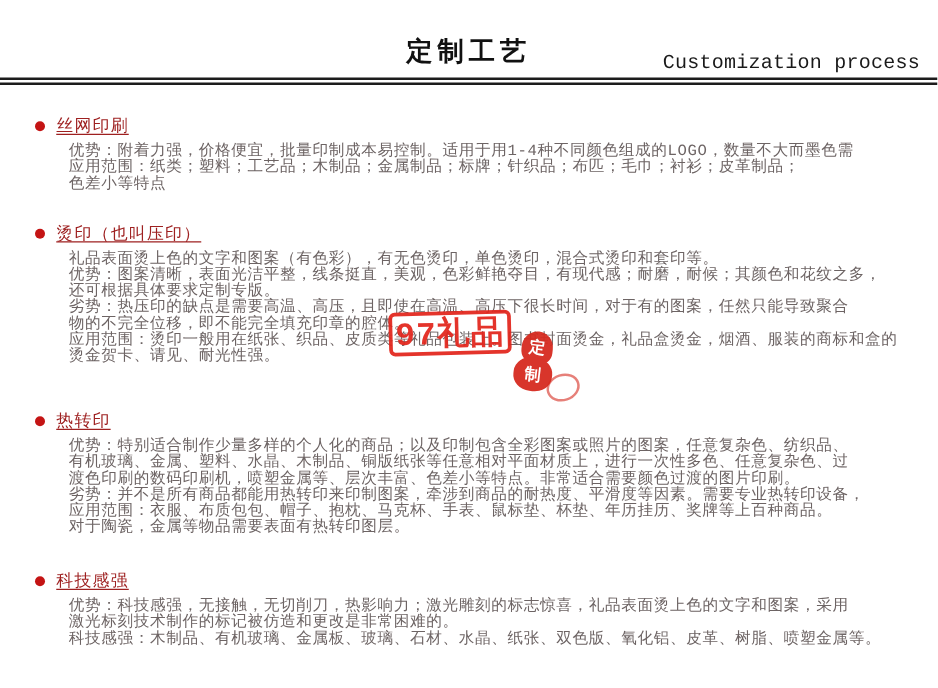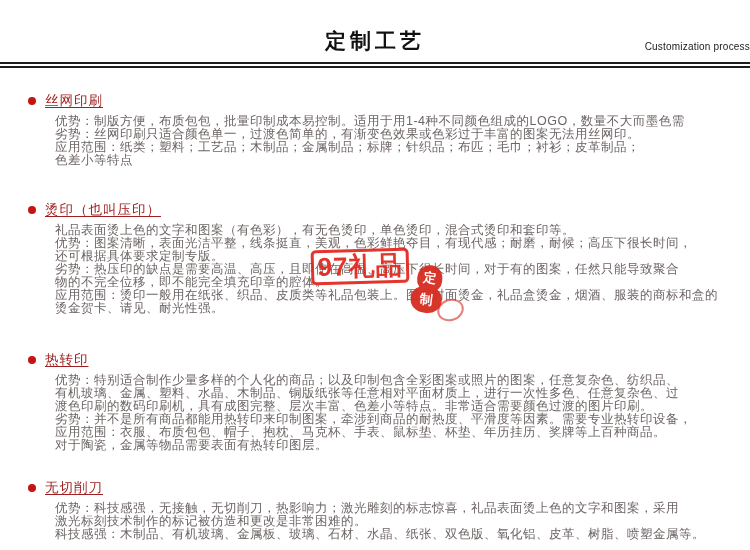--- a/index.html
+++ b/index.html
@@ -2,52 +2,52 @@
 <html><head>
 <meta charset="utf-8">
 <style>
   html,body{margin:0;padding:0;}
   body{
     width:750px;height:550px;
     background:#ffffff;
     font-family:"Liberation Sans","DejaVu Sans",sans-serif;
     position:relative;overflow:hidden;
   }
-  .page{position:relative;width:750px;height:550px;overflow:hidden;}
+  .page{position:relative;width:750px;height:550px;overflow:hidden;font-family:Liberation Mono, monospace;}
 
   
   .header{position:relative;padding-top:27px;}
   .title{
     text-align:center;font-size:21px;font-weight:bold;
     letter-spacing:4px;color:#111;
   }
   .subtitle{
-    position:absolute;right:0;top:41px;
-    font-size:10px;color:#1a1a1a;letter-spacing:0.2px;
+    position:absolute;right:14px;top:41px;
+    font-size:16px;color:#1a1a1a;letter-spacing:0.2px;
   }
   .rule{
     margin-top:7px;height:2px;
     border-top:2px solid #1c1c1c;
     border-bottom:2px solid #1c1c1c;
   }
 
   
   .content{padding:25px 6px 0 28px;}
   .section-header{display:flex;align-items:center;gap:9px;margin-bottom:6px;height:16px;}
   .bullet{width:8px;height:8px;border-radius:50%;background:#c41414;flex:0 0 auto;}
   .section-title{
     font-size:13.5px;color:#9e2020;letter-spacing:1px;
     text-decoration:underline;text-underline-offset:2px;
   }
   .section-body{margin-left:27px;}
   .body-line{
     font-size:12.5px;line-height:13px;color:#6d6464;
     letter-spacing:0.5px;white-space:nowrap;
   }
-  .section:nth-of-type(1){margin-bottom:35px;}
+  .section:nth-of-type(1){margin-bottom:25px;}
   .section:nth-of-type(2){margin-bottom:37px;}
   .section:nth-of-type(3){margin-bottom:28px;}
 
   
   .wm-box{
     position:absolute;left:311px;top:249px;width:92px;height:29px;
     border:3px solid #e2251c;border-radius:5px;
     display:flex;align-items:center;justify-content:center;
     transform:rotate(-1.5deg);opacity:0.93;background:transparent;
   }
@@ -87,59 +87,58 @@
     <div class="rule"></div>
   </div>
 
   <div class="content" id="sections">
       <div class="section">
         <div class="section-header">
           <span class="bullet"></span>
           <span class="section-title">丝网印刷</span>
         </div>
         <div class="section-body">
-          <div class="body-line">优势：制版方便，布质包包，批量印制成本易控制。适用于用1-4种不同颜色组成的LOGO，数量不大而墨色需</div>
-          <div class="body-line">劣势：丝网印刷只适合颜色单一，过渡色简单的，有渐变色效果或色彩过于丰富的图案无法用丝网印。</div>
+          <div class="body-line">优势：附着力强，价格便宜，批量印制成本易控制。适用于用1-4种不同颜色组成的LOGO，数量不大而墨色需</div>
           <div class="body-line">应用范围：纸类；塑料；工艺品；木制品；金属制品；标牌；针织品；布匹；毛巾；衬衫；皮革制品；</div>
           <div class="body-line">色差小等特点</div>
         </div>
       </div>
       <div class="section">
         <div class="section-header">
           <span class="bullet"></span>
           <span class="section-title">烫印（也叫压印）</span>
         </div>
         <div class="section-body">
           <div class="body-line">礼品表面烫上色的文字和图案（有色彩），有无色烫印，单色烫印，混合式烫印和套印等。</div>
-          <div class="body-line">优势：图案清晰，表面光洁平整，线条挺直，美观，色彩鲜艳夺目，有现代感；耐磨，耐候；高压下很长时间，</div>
+          <div class="body-line">优势：图案清晰，表面光洁平整，线条挺直，美观，色彩鲜艳夺目，有现代感；耐磨，耐候；其颜色和花纹之多，</div>
           <div class="body-line">还可根据具体要求定制专版。</div>
           <div class="body-line">劣势：热压印的缺点是需要高温、高压，且即使在高温、高压下很长时间，对于有的图案，任然只能导致聚合</div>
           <div class="body-line">物的不完全位移，即不能完全填充印章的腔体。</div>
           <div class="body-line">应用范围：烫印一般用在纸张、织品、皮质类等礼品包装上。图书封面烫金，礼品盒烫金，烟酒、服装的商标和盒的</div>
           <div class="body-line">烫金贺卡、请见、耐光性强。</div>
         </div>
       </div>
       <div class="section">
         <div class="section-header">
           <span class="bullet"></span>
           <span class="section-title">热转印</span>
         </div>
         <div class="section-body">
           <div class="body-line">优势：特别适合制作少量多样的个人化的商品；以及印制包含全彩图案或照片的图案，任意复杂色、纺织品、</div>
           <div class="body-line">有机玻璃、金属、塑料、水晶、木制品、铜版纸张等任意相对平面材质上，进行一次性多色、任意复杂色、过</div>
-          <div class="body-line">渡色印刷的数码印刷机，具有成图完整、层次丰富、色差小等特点。非常适合需要颜色过渡的图片印刷。</div>
+          <div class="body-line">渡色印刷的数码印刷机，喷塑金属等、层次丰富、色差小等特点。非常适合需要颜色过渡的图片印刷。</div>
           <div class="body-line">劣势：并不是所有商品都能用热转印来印制图案，牵涉到商品的耐热度、平滑度等因素。需要专业热转印设备，</div>
           <div class="body-line">应用范围：衣服、布质包包、帽子、抱枕、马克杯、手表、鼠标垫、杯垫、年历挂历、奖牌等上百种商品。</div>
           <div class="body-line">对于陶瓷，金属等物品需要表面有热转印图层。</div>
         </div>
       </div>
       <div class="section">
         <div class="section-header">
           <span class="bullet"></span>
-          <span class="section-title">无切削刀</span>
+          <span class="section-title">科技感强</span>
         </div>
         <div class="section-body">
           <div class="body-line">优势：科技感强，无接触，无切削刀，热影响力；激光雕刻的标志惊喜，礼品表面烫上色的文字和图案，采用</div>
           <div class="body-line">激光标刻技术制作的标记被仿造和更改是非常困难的。</div>
           <div class="body-line">科技感强：木制品、有机玻璃、金属板、玻璃、石材、水晶、纸张、双色版、氧化铝、皮革、树脂、喷塑金属等。</div>
         </div>
       </div>
     </div>
 
   <div class="wm-box">

